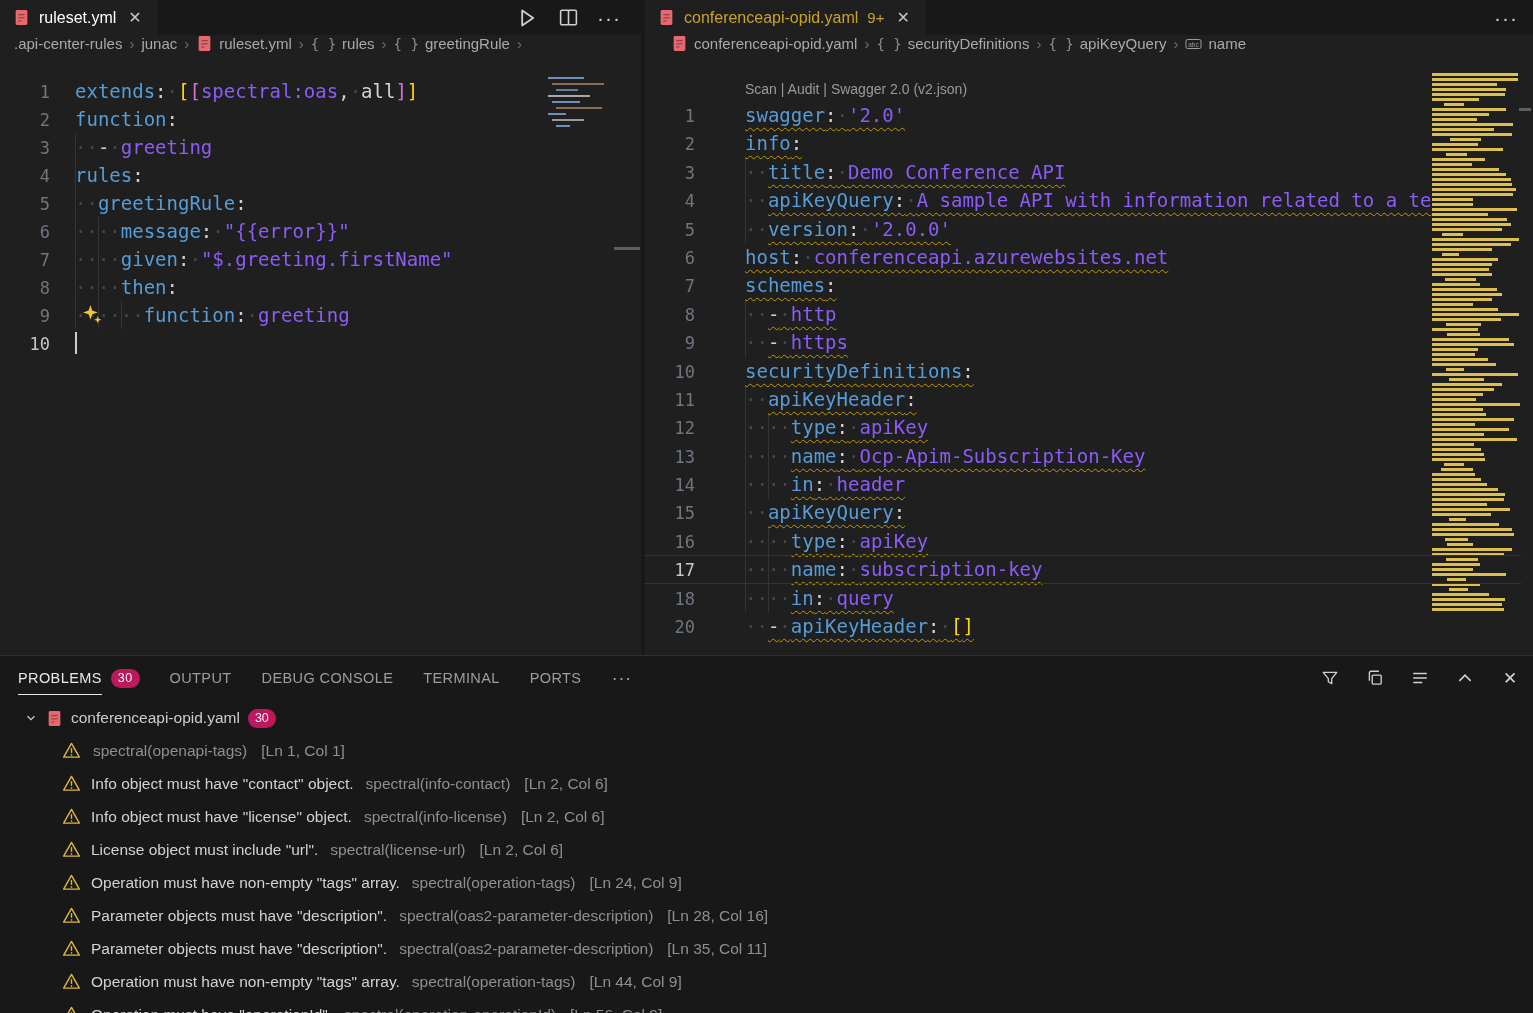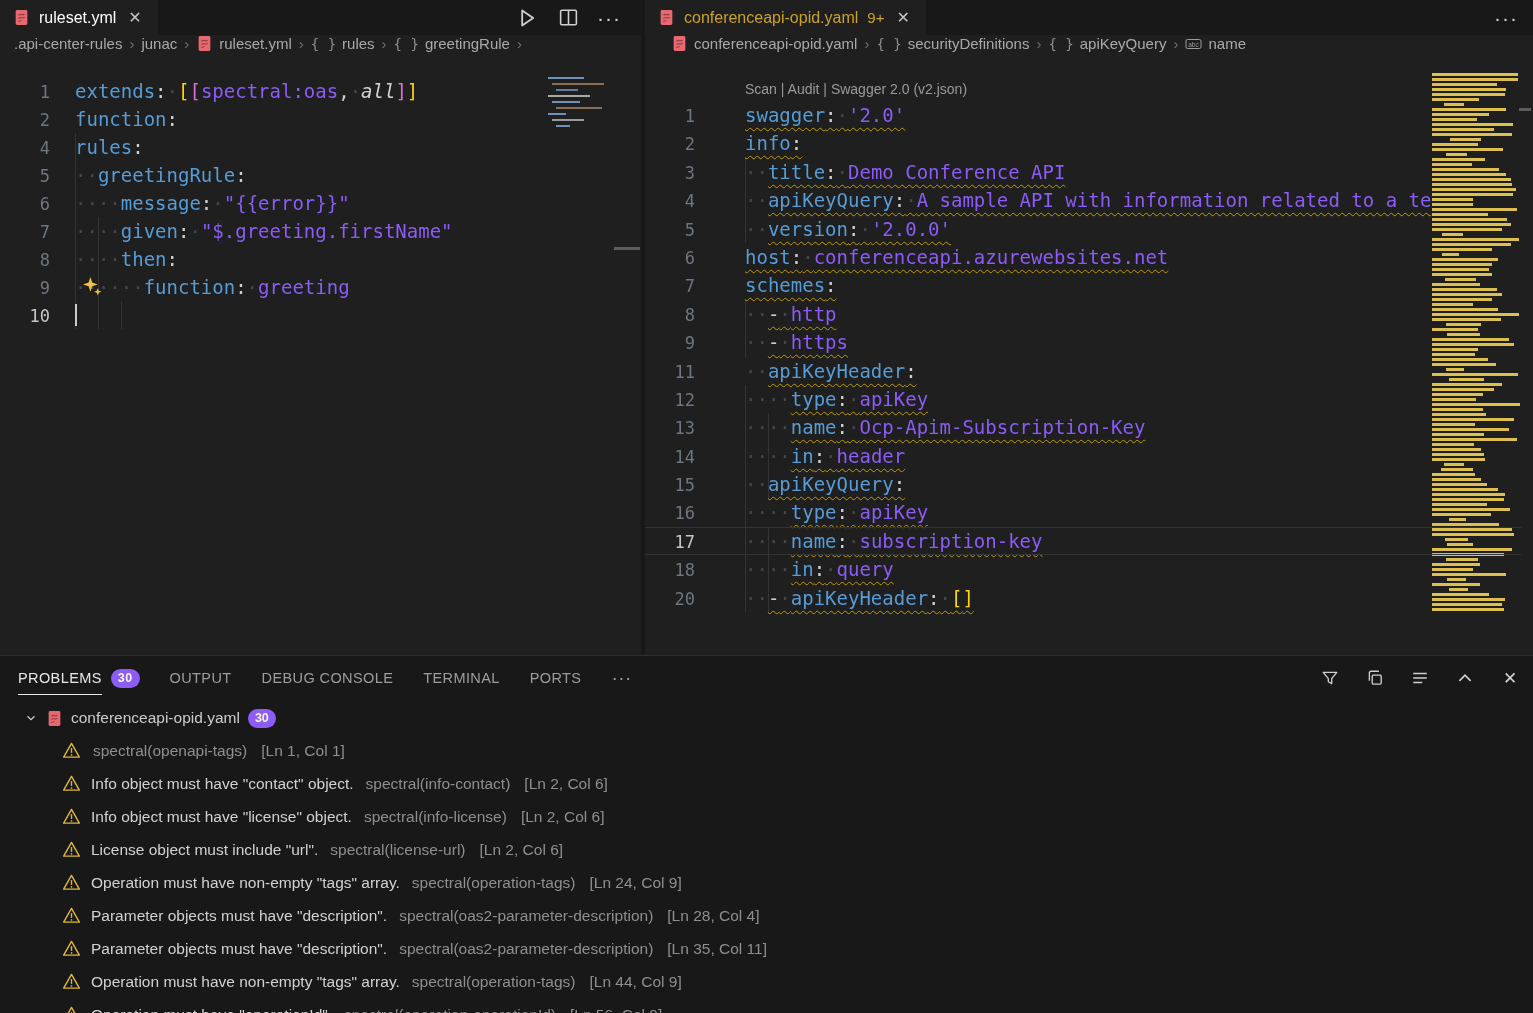--- a/index.html
+++ b/index.html
@@ -35,21 +35,21 @@
   .code{position:relative;z-index:1;}
   .left-body{padding-top:14px;}
   .right-body{padding-top:14px;}
   .code-line{position:relative;white-space:pre;font-family:"DejaVu Sans Mono",monospace;font-size:19px;}
   .left-code .code-line{line-height:28px;height:28px;}
   .right-code .code-line{line-height:28.4px;height:28.4px;}
   .ln{display:inline-block;text-align:right;color:#6e7681;font-size:17px;}
   .left-code .ln{width:50px;margin-right:25px;}
   .right-code .ln{width:50px;margin-right:50px;}
   .ln-active{color:#c6c6c6;}
-  .t-k{color:#569cd6;} .t-s{color:#8b5cf6;} .t-p{color:#cfcfcf;} .t-d{color:#d4d4d4;font-style:italic;}
+  .t-k{color:#569cd6;} .t-s{color:#8b5cf6;} .t-p{color:#cfcfcf;} .t-d{color:#d4d4d4;}
   .t-y{color:#ffd700;} .t-m{color:#da70d6;} .t-w{color:#46464e;}
   .sq{text-decoration-line:underline;text-decoration-style:wavy;text-decoration-color:#bf9b00;
       text-decoration-thickness:1.2px;text-underline-offset:5px;}
   .active-line::before{content:'';position:absolute;left:0;right:12px;top:0;bottom:0;
       border-top:1px solid #343434;border-bottom:1px solid #343434;pointer-events:none;}
   .cursor{display:inline-block;width:2px;height:22px;background:#cccccc;vertical-align:-4px;}
   .sparkle{position:absolute;left:82px;top:3px;width:21px;height:21px;}
   .guide{position:absolute;width:1px;background:#333338;z-index:0;}
   .minimap{position:absolute;left:787px;top:73px;width:89px;height:540px;cursor:pointer;}
   .mm-bar{position:absolute;background:#dcbf4e;height:3.2px;}
@@ -59,22 +59,22 @@
   
   .panel{position:absolute;top:655px;left:0;width:1533px;height:358px;background:#181818;
          border-top:1px solid #2e2e2e;}
   .panel-header{position:relative;height:44px;}
   .ptabs{position:absolute;left:18px;top:0;height:44px;display:flex;align-items:center;gap:30px;}
   .ptab{display:flex;align-items:center;gap:9px;height:44px;font-size:14.5px;letter-spacing:.4px;
         color:#9d9d9d;cursor:pointer;}
   .ptab .ptab-label{position:relative;}
   .ptab.active{color:#e7e7e7;}
   .ptab.active .ptab-label::after{content:'';position:absolute;left:0;right:0;bottom:-9px;height:1.5px;background:#e7e7e7;}
-  .badge{background:#8b5cf6;color:#f4f4f4;font-size:12.5px;height:19px;min-width:19px;border-radius:11px;
-         display:inline-flex;align-items:center;justify-content:center;padding:0 7px;font-weight:bold;}
+  .badge{background:#be185d;color:#f4f4f4;font-size:12.5px;height:19px;min-width:19px;border-radius:11px;
+         display:inline-flex;align-items:center;justify-content:center;padding:0 7px;}
   .filter{position:absolute;left:780px;top:7px;width:556px;height:30px;background:#313131;
           border:1px solid #3e3e3e;border-radius:3px;color:#bbbbbb;font-size:14.5px;padding:0 10px;
           font-family:"Liberation Sans",sans-serif;outline:none;}
   .filter::placeholder{color:#969696;}
   .panel-icons{position:absolute;right:12px;top:7px;height:30px;display:flex;align-items:center;gap:23px;}
   .close-glyph{font-size:17px;color:#cfcfcf;}
   .panel-body{position:absolute;top:46px;left:0;right:0;bottom:0;overflow:hidden;}
   .file-row{display:flex;align-items:center;height:32px;padding-left:24px;gap:8px;font-size:15.5px;color:#cccccc;cursor:pointer;}
   .prow{display:flex;align-items:center;height:33px;padding-left:62px;gap:10px;font-size:15.5px;cursor:pointer;white-space:nowrap;}
   .pmsg{color:#d2d2d2;}
@@ -150,20 +150,21 @@
         </div>
 
       <div class="guide" style="left:75px;top:133px;height:196px;"></div>
       <div class="guide" style="left:98px;top:217px;height:112px;"></div>
       <div class="guide" style="left:121px;top:301px;height:28px;"></div>
 
       <div class="editor-body left-body">
         <div class="code left-code" id="left-code">
             <div class="code-line"><span class="ln">1</span><span><span class="t-k">extends</span><span class="t-p">:</span><span class="t-w">·</span><span class="t-y">[</span><span class="t-m">[</span><span class="t-s">spectral:oas</span><span class="t-p">,</span><span class="t-w">·</span><span class="t-d">all</span><span class="t-m">]</span><span class="t-y">]</span></span></div>
             <div class="code-line"><span class="ln">2</span><span><span class="t-k">function</span><span class="t-p">:</span></span></div>
+            <div class="code-line"><span class="ln">3</span><span><span class="t-w">··</span><span class="t-p">-</span><span class="t-w">·</span><span class="t-s">greeting</span></span></div>
             <div class="code-line"><span class="ln">4</span><span><span class="t-k">rules</span><span class="t-p">:</span></span></div>
             <div class="code-line"><span class="ln">5</span><span><span class="t-w">··</span><span class="t-k">greetingRule</span><span class="t-p">:</span></span></div>
             <div class="code-line"><span class="ln">6</span><span><span class="t-w">····</span><span class="t-k">message</span><span class="t-p">:</span><span class="t-w">·</span><span class="t-s">"{{error}}"</span></span></div>
             <div class="code-line"><span class="ln">7</span><span><span class="t-w">····</span><span class="t-k">given</span><span class="t-p">:</span><span class="t-w">·</span><span class="t-s">"$.greeting.firstName"</span></span></div>
             <div class="code-line"><span class="ln">8</span><span><span class="t-w">····</span><span class="t-k">then</span><span class="t-p">:</span></span></div>
             <div class="code-line"><span class="ln">9</span><span class="sparkle"><svg width="21" height="21" viewBox="0 0 20 20">
                   <path d="M8 1 L9.7 6.3 L15 8 L9.7 9.7 L8 15 L6.3 9.7 L1 8 L6.3 6.3 Z" fill="#f0c33c"></path>
                   <path d="M15 11.5 L15.9 14.1 L18.5 15 L15.9 15.9 L15 18.5 L14.1 15.9 L11.5 15 L14.1 14.1 Z" fill="#f0c33c"></path>
                 </svg></span><span><span class="t-w">······</span><span class="t-k">function</span><span class="t-p">:</span><span class="t-w">·</span><span class="t-s">greeting</span></span></div>
             <div class="code-line"><span class="ln ln-active">10</span><span><span class="cursor"></span></span></div>
@@ -246,20 +247,21 @@
         <div class="code right-code" id="right-code">
             <div class="code-line"><span class="ln">1</span><span><span class="sq"><span class="t-k">swagger</span><span class="t-p">:</span><span class="t-w">·</span><span class="t-s">'2.0'</span></span></span></div>
             <div class="code-line"><span class="ln">2</span><span><span class="sq"><span class="t-k">info</span><span class="t-p">:</span></span></span></div>
             <div class="code-line"><span class="ln">3</span><span><span class="t-w">··</span><span class="sq"><span class="t-k">title</span><span class="t-p">:</span><span class="t-w">·</span><span class="t-s">Demo Conference API</span></span></span></div>
             <div class="code-line"><span class="ln">4</span><span><span class="t-w">··</span><span class="sq"><span class="t-k">apiKeyQuery</span><span class="t-p">:</span><span class="t-w">·</span><span class="t-s">A sample API with information related to a te</span></span></span></div>
             <div class="code-line"><span class="ln">5</span><span><span class="t-w">··</span><span class="sq"><span class="t-k">version</span><span class="t-p">:</span><span class="t-w">·</span><span class="t-s">'2.0.0'</span></span></span></div>
             <div class="code-line"><span class="ln">6</span><span><span class="sq"><span class="t-k">host</span><span class="t-p">:</span><span class="t-w">·</span><span class="t-s">conferenceapi.azurewebsites.net</span></span></span></div>
             <div class="code-line"><span class="ln">7</span><span><span class="sq"><span class="t-k">schemes</span><span class="t-p">:</span></span></span></div>
             <div class="code-line"><span class="ln">8</span><span><span class="t-w">··</span><span class="sq"><span class="t-p">-</span><span class="t-w">·</span><span class="t-s">http</span></span></span></div>
             <div class="code-line"><span class="ln">9</span><span><span class="t-w">··</span><span class="sq"><span class="t-p">-</span><span class="t-w">·</span><span class="t-s">https</span></span></span></div>
+            <div class="code-line"><span class="ln">10</span><span><span class="sq"><span class="t-k">securityDefinitions</span><span class="t-p">:</span></span></span></div>
             <div class="code-line"><span class="ln">11</span><span><span class="t-w">··</span><span class="sq"><span class="t-k">apiKeyHeader</span><span class="t-p">:</span></span></span></div>
             <div class="code-line"><span class="ln">12</span><span><span class="t-w">····</span><span class="sq"><span class="t-k">type</span><span class="t-p">:</span><span class="t-w">·</span><span class="t-s">apiKey</span></span></span></div>
             <div class="code-line"><span class="ln">13</span><span><span class="t-w">····</span><span class="sq"><span class="t-k">name</span><span class="t-p">:</span><span class="t-w">·</span><span class="t-s">Ocp-Apim-Subscription-Key</span></span></span></div>
             <div class="code-line"><span class="ln">14</span><span><span class="t-w">····</span><span class="sq"><span class="t-k">in</span><span class="t-p">:</span><span class="t-w">·</span><span class="t-s">header</span></span></span></div>
             <div class="code-line"><span class="ln">15</span><span><span class="t-w">··</span><span class="sq"><span class="t-k">apiKeyQuery</span><span class="t-p">:</span></span></span></div>
             <div class="code-line"><span class="ln">16</span><span><span class="t-w">····</span><span class="sq"><span class="t-k">type</span><span class="t-p">:</span><span class="t-w">·</span><span class="t-s">apiKey</span></span></span></div>
             <div class="code-line active-line"><span class="ln ln-active">17</span><span><span class="t-w">····</span><span class="sq"><span class="t-k">name</span><span class="t-p">:</span><span class="t-w">·</span><span class="t-s">subscription-key</span></span></span></div>
             <div class="code-line"><span class="ln">18</span><span><span class="t-w">····</span><span class="sq"><span class="t-k">in</span><span class="t-p">:</span><span class="t-w">·</span><span class="t-s">query</span></span></span></div>
             <div class="code-line"><span class="ln">20</span><span><span class="t-w">··</span><span class="sq"><span class="t-p">-</span><span class="t-w">·</span><span class="t-k">apiKeyHeader</span><span class="t-p">:</span><span class="t-w">·</span><span class="t-y">[</span><span class="t-y">]</span></span></span></div>
           </div>
@@ -506,21 +508,21 @@
           <div class="prow">
             <span>
               <svg width="19" height="19" viewBox="0 0 16 16">
                 <path d="M8 2 L14.6 13.6 H1.4 Z" fill="none" stroke="#ddb63f" stroke-width="1.2" stroke-linejoin="round"></path>
                 <rect x="7.4" y="6" width="1.2" height="4" fill="#ddb63f"></rect>
                 <rect x="7.4" y="11.1" width="1.2" height="1.3" fill="#ddb63f"></rect>
               </svg>
             </span>
             <span class="pmsg">Parameter objects must have "description".</span>
             <span class="psrc">spectral(oas2-parameter-description)</span>
-            <span class="ploc">[Ln 28, Col 4]</span>
+            <span class="ploc">[Ln 28, Col 16]</span>
           </div>
           <div class="prow">
             <span>
               <svg width="19" height="19" viewBox="0 0 16 16">
                 <path d="M8 2 L14.6 13.6 H1.4 Z" fill="none" stroke="#ddb63f" stroke-width="1.2" stroke-linejoin="round"></path>
                 <rect x="7.4" y="6" width="1.2" height="4" fill="#ddb63f"></rect>
                 <rect x="7.4" y="11.1" width="1.2" height="1.3" fill="#ddb63f"></rect>
               </svg>
             </span>
             <span class="pmsg">Parameter objects must have "description".</span>

